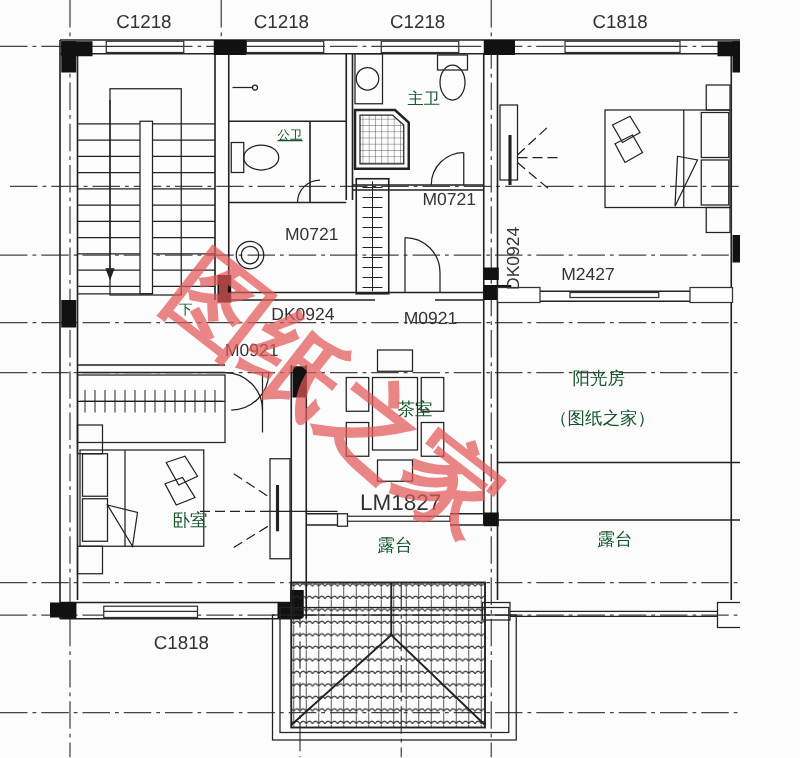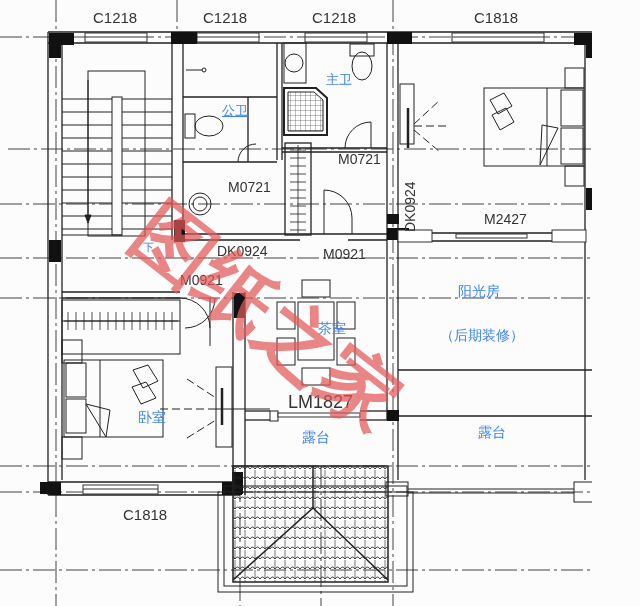--- a/index.html
+++ b/index.html
@@ -1,19 +1,19 @@
 <!DOCTYPE html>
 <html><head>
 <meta charset="utf-8">
 <style>
   html,body{margin:0;padding:0;background:#fcfcfc;}
   #stage{position:relative;width:592px;height:606px;overflow:hidden;background:#fcfcfc;font-family:"DejaVu Sans",sans-serif;}
   svg{position:absolute;left:0;top:0;}
   .lbl{position:absolute;color:#333;font-family:"Liberation Sans",sans-serif;font-size:15px;line-height:1;white-space:nowrap;}
-  .cn{position:absolute;color:#3b82f6;font-family:"DejaVu Sans",sans-serif;font-size:14px;line-height:1;white-space:nowrap;}
+  .cn{position:absolute;color:#14532d;font-family:"DejaVu Sans",sans-serif;font-size:14px;line-height:1;white-space:nowrap;}
   .vert{transform:rotate(-90deg);transform-origin:left top;}
   .wm{position:absolute;color:rgba(226,88,88,0.72);font-family:"DejaVu Serif",serif;font-size:78px;font-weight:bold;line-height:1;white-space:nowrap;transform-origin:left top;}
 </style>
 </head>
 <body>
 
 <div id="stage">
 <svg width="640" height="606" viewBox="0 0 640 606">
   <defs>
     <pattern id="tile" width="10" height="10" patternUnits="userSpaceOnUse">
@@ -283,33 +283,33 @@
     <line x1="408" y1="493" x2="574" y2="493"></line>
   </g>
 </svg>
 
 <div class="lbl" style="left:93px;top:10px;">C1218</div>
 <div class="lbl" style="left:203px;top:10px;">C1218</div>
 <div class="lbl" style="left:312px;top:10px;">C1218</div>
 <div class="lbl" style="left:474px;top:10px;">C1818</div>
 <div class="lbl" style="left:123px;top:507px;">C1818</div>
 
-<div class="cn" style="left:222px;top:104px;font-size:13px;text-decoration:underline;">公卫</div>
+<div class="cn" style="left:222px;top:104px;font-size:10px;text-decoration:underline;">公卫</div>
 <div class="cn" style="left:326px;top:73px;font-size:13px;">主卫</div>
-<div class="cn" style="left:458px;top:284px;">阳光房</div>
-<div class="cn" style="left:440px;top:328px;">（后期装修）</div>
+<div class="cn" style="left:458px;top:296px;">阳光房</div>
+<div class="cn" style="left:440px;top:328px;">（图纸之家）</div>
 <div class="cn" style="left:298px;top:321px;margin-left:20px;">茶室</div>
 <div class="cn" style="left:138px;top:410px;">卧室</div>
 <div class="cn" style="left:302px;top:430px;">露台</div>
 <div class="cn" style="left:478px;top:425px;">露台</div>
 <div class="cn" style="left:143px;top:242px;font-size:11px;">下</div>
 
 <div class="lbl" style="left:338px;top:152px;font-size:14px;">M0721</div>
 <div class="lbl" style="left:228px;top:180px;font-size:14px;">M0721</div>
 <div class="lbl vert" style="left:403px;top:232px;font-size:14px;">DK0924</div>
 <div class="lbl" style="left:217px;top:244px;font-size:14px;">DK0924</div>
 <div class="lbl" style="left:323px;top:247px;font-size:14px;">M0921</div>
 <div class="lbl" style="left:180px;top:273px;font-size:14px;">M0921</div>
-<div class="lbl" style="left:484px;top:212px;font-size:14px;">M2427</div>
+<div class="lbl" style="left:449px;top:212px;font-size:14px;">M2427</div>
 <div class="lbl" style="left:288px;top:393px;font-size:18px;">LM1827</div>
 
 <div class="wm" style="left:168px;top:190px;transform:rotate(38deg);">图纸之家</div>
 </div>
 
 </body></html>

